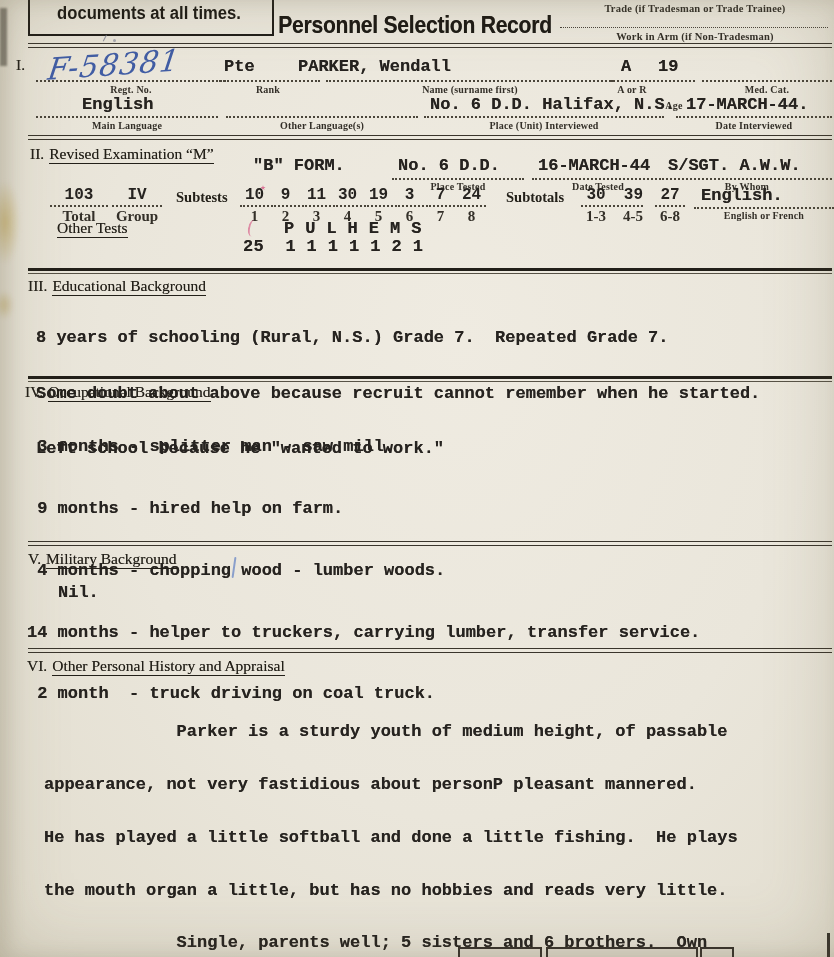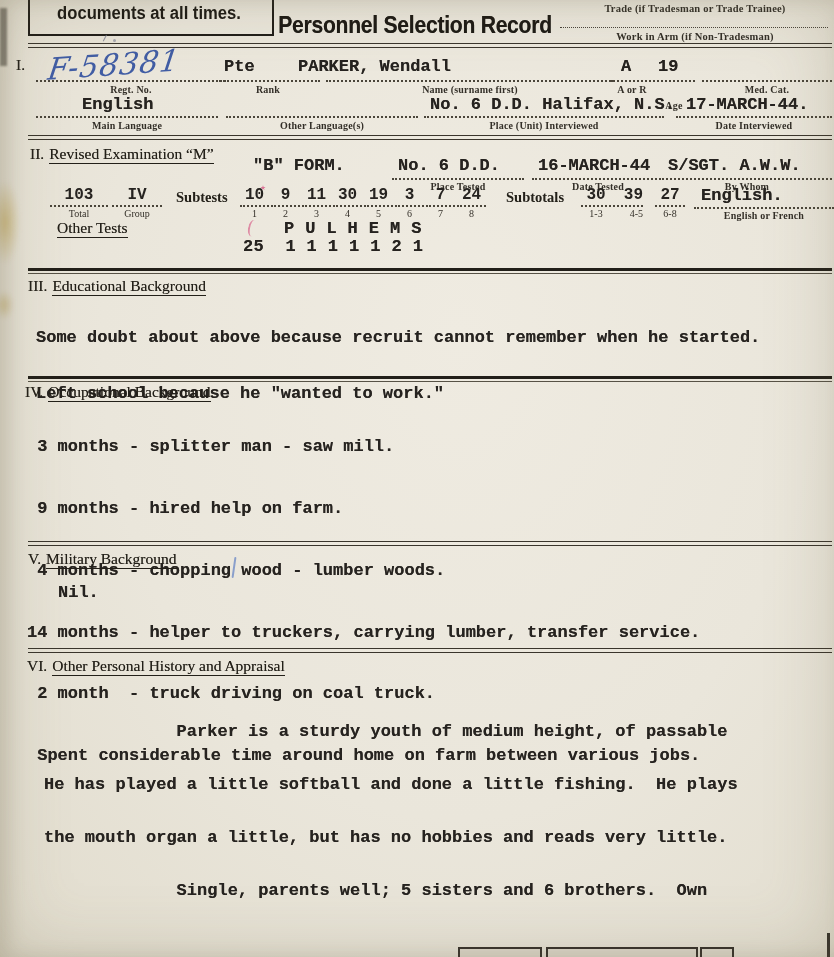--- a/index.html
+++ b/index.html
@@ -33,21 +33,21 @@
   .serifbold { position:absolute; font-family:"Liberation Serif",serif; font-weight:bold; font-size:14.5px; color:#232019; }
   
   .rule { position:absolute; left:28px; width:804px; height:3px;
           border-top:1.3px solid #3a352c; border-bottom:1.3px solid #3a352c; }
   .rule.thick { height:2px; border-top:3px solid #221f19; border-bottom:1px solid #575246; }
   
   .cellrow { position:absolute; display:flex; }
   .cell { text-align:center; }
   .cell .cv { font-family:"Liberation Mono","DejaVu Sans Mono",monospace; font-weight:bold;
               font-size:16px; color:#262320; border-bottom:2px dotted #4a453a; padding-bottom:1px; }
-  .cell .cn { font-family:"Liberation Serif",serif; font-weight:normal; font-size:10px; color:#332f28; padding-top:1px; }
+  .cell .cn { font-family:"Liberation Serif",serif; font-weight:bold; font-size:15px; color:#332f28; padding-top:1px; }
   .hand {
     position:absolute; font-family:"DejaVu Serif",serif; font-style:italic;
     font-size:30px; color:#3352a0; transform:rotate(-4deg) skewX(-12deg);
     letter-spacing:1px; opacity:.92;
   }
   .stampbox { position:absolute; height:14px; border:2.5px solid #35302a; background:#ded9cc; }
 </style>
 </head>
 <body>
 
@@ -206,53 +206,54 @@
   <div class="abs" style="left:248px;top:220px;width:8px;height:17px;border-left:2px solid rgba(217,100,140,.7);border-radius:60% 0 0 60%;transform:rotate(10deg);box-shadow:-2px 14px 0 -6px rgba(217,100,140,.6);"></div>
   <div class="t" style="left:284px;top:219px;letter-spacing:.4px;">P U L H E M S</div>
   <div class="t" style="left:243px;top:237px;letter-spacing:.4px;">25  1 1 1 1 1 2 1</div>
 
   <div class="rule thick" style="top:268px;"></div>
 
   <div class="shead" style="left:28px;top:277px;">
     <span>III.</span><span class="u">Educational Background</span>
   </div>
   <div class="t tlines" style="left:36px;top:292px;line-height:18.5px;">
+    <div>8 years of schooling (Rural, N.S.) Grade 7.  Repeated Grade 7.</div>
     <div>Some doubt about above because recruit cannot remember when he started.</div>
     <div>Left school because he "wanted to work."</div>
   </div>
 
   <div class="rule thick" style="top:376px;"></div>
 
   <div class="shead" style="left:25px;top:383px;">
     <span>IV.</span><span class="u">Occupational Background</span>
   </div>
   <div class="t tlines" style="left:27px;top:396px;line-height:20.6px;">
     <div> 3 months - splitter man - saw mill.</div>
     <div> 9 months - hired help on farm.</div>
     <div> 4 months - chopping wood - lumber woods.</div>
     <div>14 months - helper to truckers, carrying lumber, transfer service.</div>
     <div> 2 month  - truck driving on coal truck.</div>
-    <div> Spent considerable time around home on farm between various jobs.</div>
   </div>
 
   <div class="rule" style="top:541px;"></div>
 
   <div class="shead" style="left:28px;top:550px;">
     <span>V.</span><span class="u">Military Background</span>
   </div>
   <div class="abs" style="left:233px;top:557px;width:2px;height:21px;background:#4a6fbf;opacity:.6;transform:rotate(8deg);border-radius:2px;"></div>
   <div class="t" style="left:58px;top:583px;">Nil.</div>
 
   <div class="rule" style="top:648px;"></div>
 
   <div class="shead" style="left:27px;top:657px;">
     <span>VI.</span><span class="u">Other Personal History and Appraisal</span>
   </div>
   <div class="t tlines" style="left:44px;top:688px;line-height:17.6px;">
     <div>             Parker is a sturdy youth of medium height, of passable</div>
+    <div>appearance, not very fastidious about personP pleasant mannered.</div>
     <div>He has played a little softball and done a little fishing.  He plays</div>
     <div>the mouth organ a little, but has no hobbies and reads very little.</div>
     <div>             Single, parents well; 5 sisters and 6 brothers.  Own</div>
     
     
     
     
     
     
     

